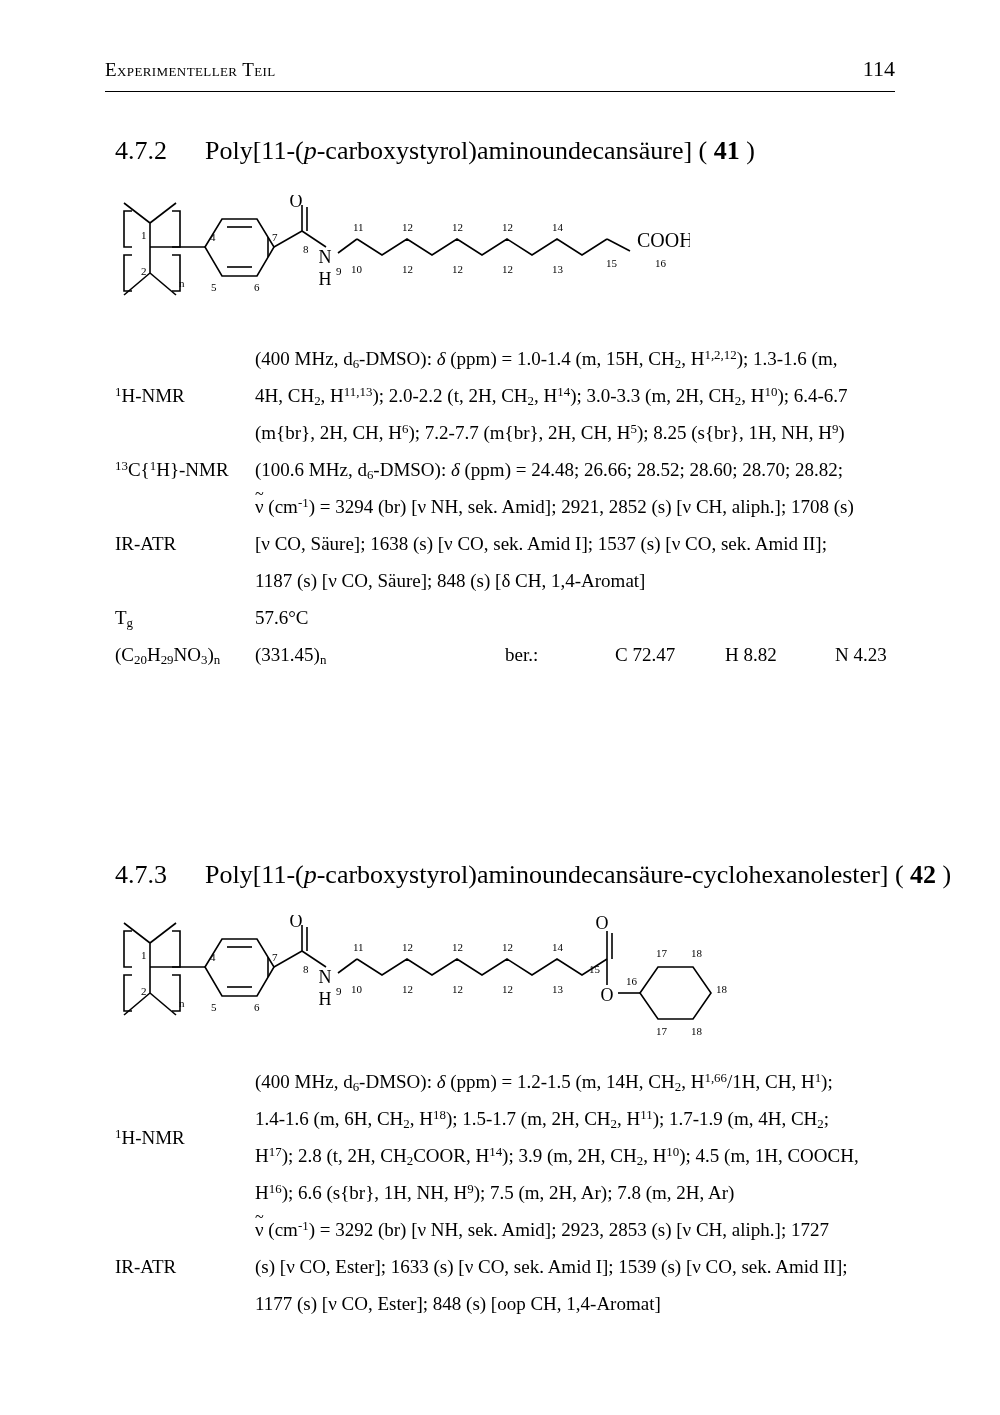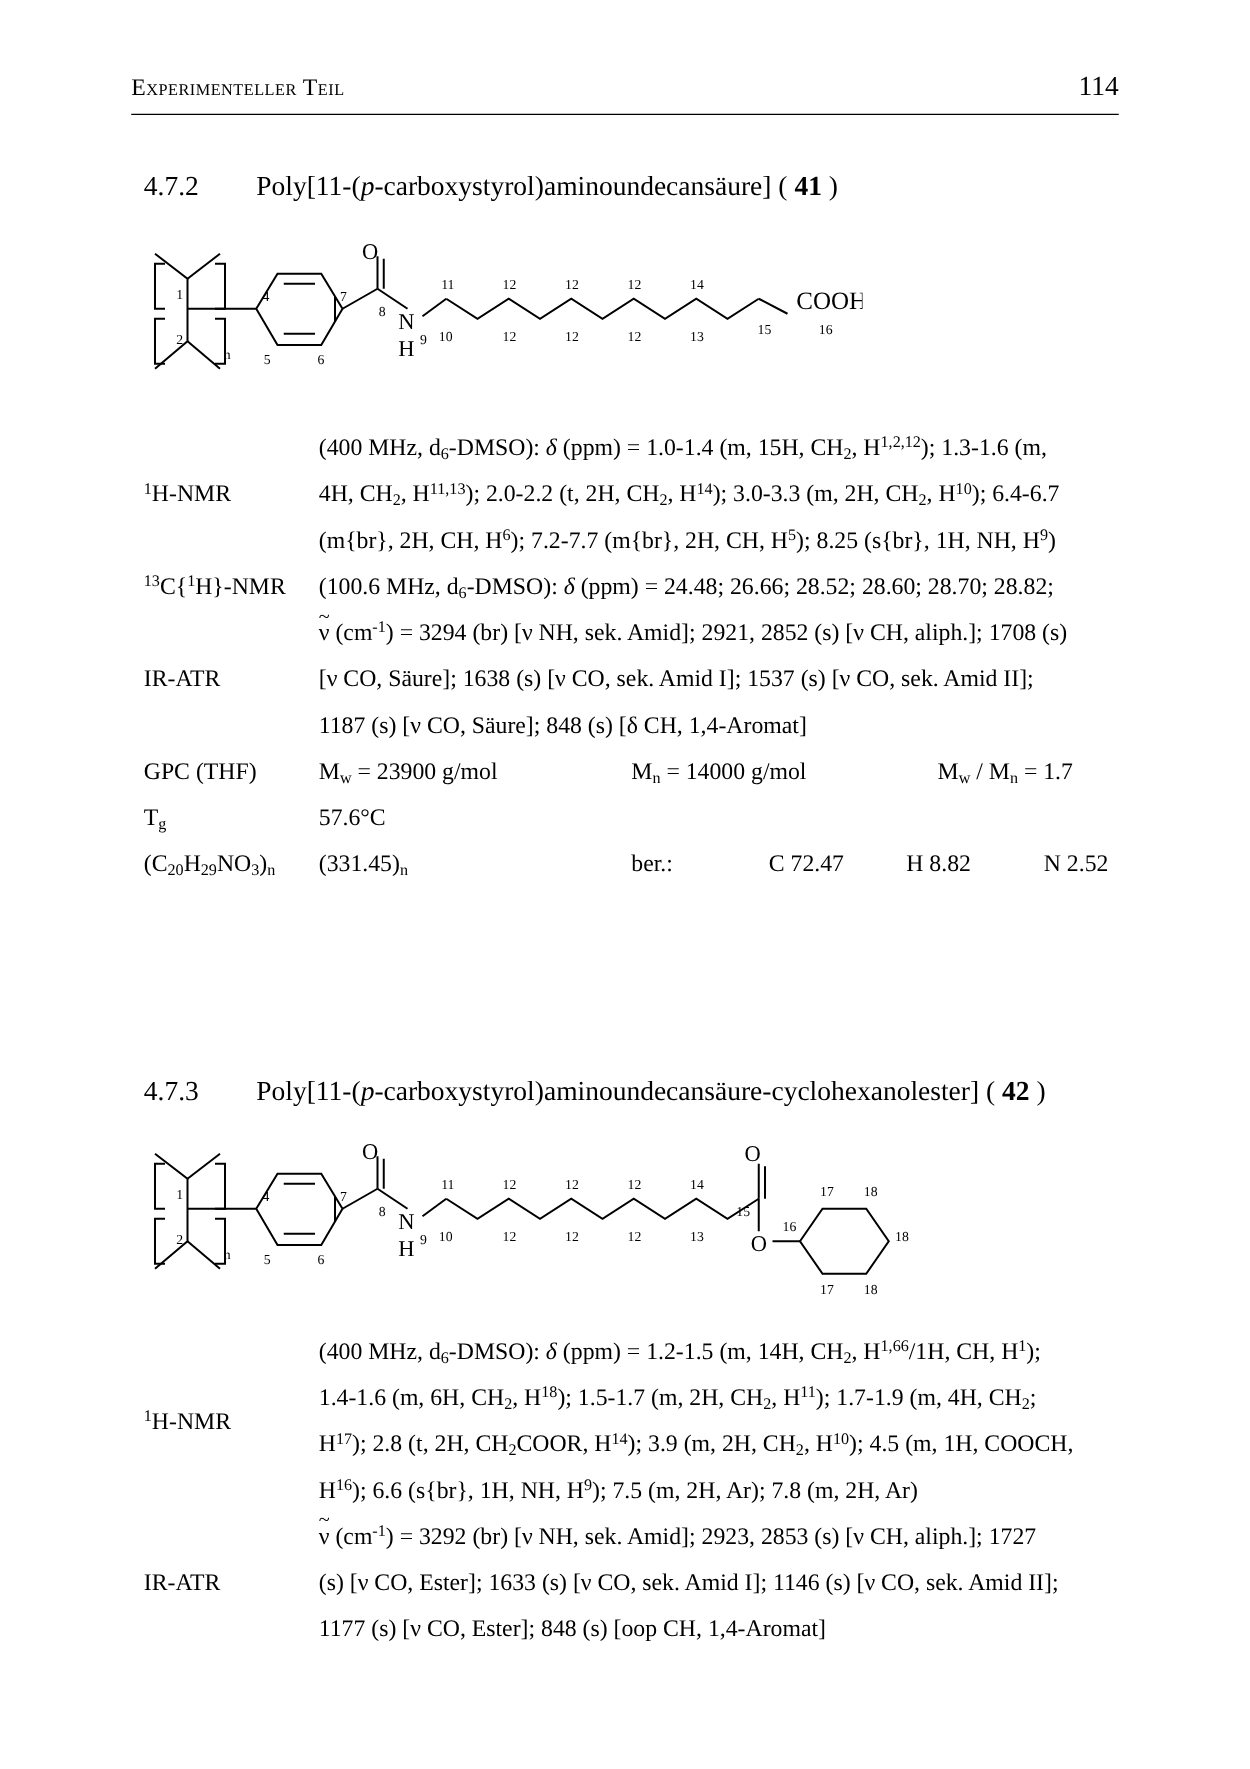--- a/index.html
+++ b/index.html
@@ -43,21 +43,21 @@
     position: absolute;
     left: 105px;
     top: 91px;
     width: 790px;
     height: 1px;
     background: #000;
   }
   
   .sect-title {
     position: absolute;
-    font-size: 22px;
+    font-size: 26px;
     white-space: nowrap;
   }
   .sect-num { display: inline-block; width: 90px; }
   .ital { font-style: italic; }
   .bold { font-weight: bold; }
 
   
   .datablock {
     position: absolute;
     font-size: 19px;
@@ -197,47 +197,37 @@
 
     <div class="row">
       <div class="lbl">IR-ATR</div>
       <div class="val just">
         <span><span class="tilde-v">ν<span class="tl">~</span></span> (cm<sup>-1</sup>) = 3294 (br) [ν NH, sek. Amid]; 2921, 2852 (s) [ν CH, aliph.]; 1708 (s)</span>
         <span>[ν CO, Säure]; 1638 (s) [ν CO, sek. Amid I]; 1537 (s) [ν CO, sek. Amid II];</span>
         <span>1187 (s) [ν CO, Säure]; 848 (s) [δ CH, 1,4-Aromat]</span>
       </div>
     </div>
 
-    <div class="row">
-      <div class="lbl">GPC (THF)</div>
-      <div class="val">
-        <div class="cols">
-          <div class="c1">M<sub>w</sub> = 23900 g/mol</div>
-          <div class="c2">M<sub>n</sub> = 14000 g/mol</div>
-          <div class="c3">M<sub>w</sub> / M<sub>n</sub> = 1.7</div>
-        </div>
-      </div>
-    </div>
 
     <div class="row">
       <div class="lbl">T<sub>g</sub></div>
       <div class="val">57.6°C</div>
     </div>
 
     <div class="row">
       <div class="lbl">(C<sub>20</sub>H<sub>29</sub>NO<sub>3</sub>)<sub>n</sub></div>
       <div class="val">
         <div class="cols">
           <div class="c1">(331.45)<sub>n</sub></div>
           <div class="c3">
             <div class="cols">
               <div class="c-el">ber.:</div>
               <div class="c-el">C 72.47</div>
               <div class="c-el">H 8.82</div>
-              <div class="c-el">N 2.52</div>
+              <div class="c-el">N 4.23</div>
             </div>
           </div>
         </div>
       </div>
     </div>
 
   </div>
 
   <div class="sect-title" style="left:115px; top:860px;">
     <span class="sect-num">4.7.3</span><span>Poly[11-(</span><span class="ital">p</span><span>-carboxystyrol)aminoundecansäure-cyclohexanolester] (</span>&nbsp;<span class="bold">42</span>&nbsp;<span>)</span>
@@ -320,20 +310,20 @@
         <span>1.4-1.6 (m, 6H, CH<sub>2</sub>, H<sup>18</sup>); 1.5-1.7 (m, 2H, CH<sub>2</sub>, H<sup>11</sup>); 1.7-1.9 (m, 4H, CH<sub>2</sub>;</span>
         <span>H<sup>17</sup>); 2.8 (t, 2H, CH<sub>2</sub>COOR, H<sup>14</sup>); 3.9 (m, 2H, CH<sub>2</sub>, H<sup>10</sup>); 4.5 (m, 1H, COOCH,</span>
         <span>H<sup>16</sup>); 6.6 (s{br}, 1H, NH, H<sup>9</sup>); 7.5 (m, 2H, Ar); 7.8 (m, 2H, Ar)</span>
       </div>
     </div>
 
     <div class="row">
       <div class="lbl">IR-ATR</div>
       <div class="val just">
         <span><span class="tilde-v">ν<span class="tl">~</span></span> (cm<sup>-1</sup>) = 3292 (br) [ν NH, sek. Amid]; 2923, 2853 (s) [ν CH, aliph.]; 1727</span>
-        <span>(s) [ν CO, Ester]; 1633 (s) [ν CO, sek. Amid I]; 1146 (s) [ν CO, sek. Amid II];</span>
+        <span>(s) [ν CO, Ester]; 1633 (s) [ν CO, sek. Amid I]; 1539 (s) [ν CO, sek. Amid II];</span>
         <span>1177 (s) [ν CO, Ester]; 848 (s) [oop CH, 1,4-Aromat]</span>
       </div>
     </div>
 
   </div>
 
 </div>
 
 </body></html>

